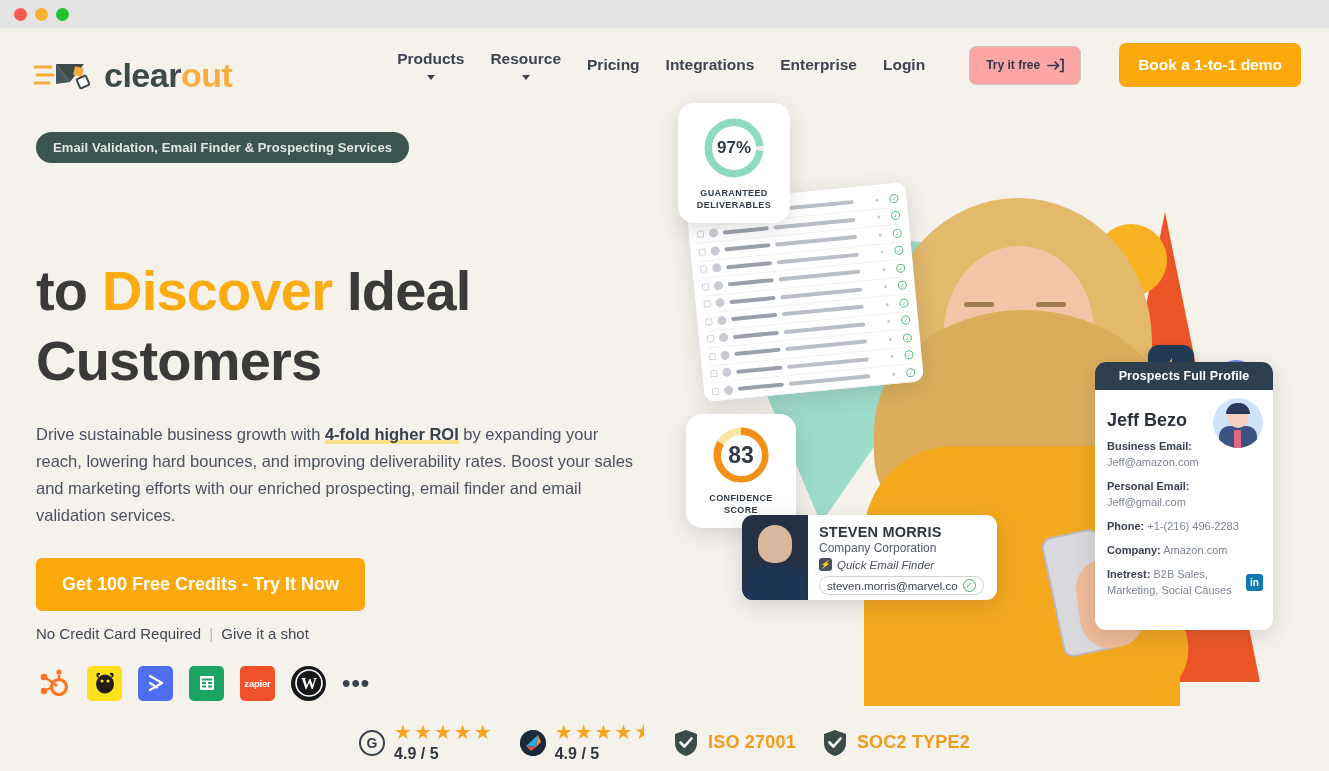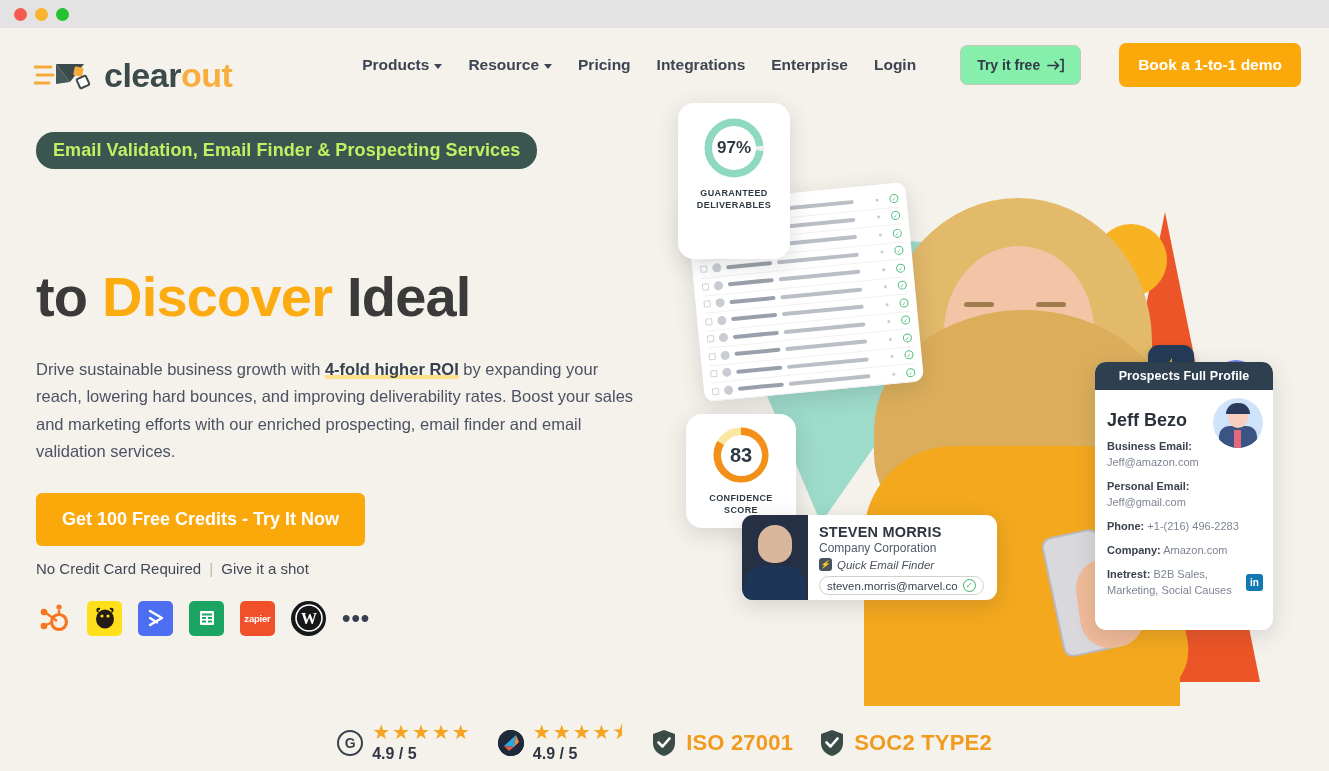--- a/index.html
+++ b/index.html
@@ -30,45 +30,45 @@
     height: 74px; display:flex; align-items:center; padding: 0 28px 0 34px;
   }
   .logo { display:flex; align-items:center; gap:8px;margin-top:20px; }
   .logo-text { font-size:34px; font-weight:700; letter-spacing:-0.5px; }
   .logo-clear { color:#3b4b4b; }
   .logo-out { color:#f9ad3c; }
 
   nav { display:flex; align-items:center; gap:26px; margin-left:auto; }
   .nav-link {
     font-size:15.5px; font-weight:600; color:#3d4452; text-decoration:none;
-    display:flex; align-items:center; gap:5px; white-space:nowrap; cursor:pointer;
+    display:flex; align-items:center; gap:5px; white-space:nowrap; cursor:pointer;flex-direction:column;
   }
   .caret {
     width:0;height:0;border-left:4.5px solid transparent;border-right:4.5px solid transparent;
     border-top:5px solid #3d4452; display:inline-block; margin-top:2px;
   }
   .btn-outline {
-    border:1px solid #c9c6bf; border-radius:7px; background:#86efac;
-    padding:11px 16px; font-size:14px; font-weight:700; color:#323a4a;
+    border:1px solid #c9c6bf; border-radius:7px; background:#fca5a5;
+    padding:11px 16px; font-size:12px; font-weight:700; color:#323a4a;
     display:flex; align-items:center; gap:7px; cursor:pointer; margin-left:18px;
     white-space:nowrap;
   }
   .btn-orange {
     background:#fba90a; border:none; border-radius:7px;
     padding:13px 19px; font-size:15.5px; font-weight:700; color:#fff;
     cursor:pointer; margin-left:12px; white-space:nowrap;
   }
 
   
   #hero { display:flex; position:relative; height:600px; }
   #hero-left { width:660px; padding: 30px 0 0 36px; position:relative; z-index:5; }
 
   .badge {
-    display:inline-block; background:#3b5650; color:#bef264;
-    font-size:18px; font-weight:700; border-radius:18px;
+    display:inline-block; background:#3b5650; color:#e5e5e5;
+    font-size:13px; font-weight:700; border-radius:18px;
     padding:8px 17px; letter-spacing:0.1px;
   }
   h1 {
     font-size:56px; line-height:1.26; font-weight:700; color:#3a3a3a;
     margin-top:22px; letter-spacing:-0.8px;
   }
   h1 .hl { color:#fcab11; }
   .lede {
     margin-top:24px; font-size:16.5px; line-height:1.65; color:#4b5263;
     max-width:600px;
@@ -153,21 +153,21 @@
   .w-phone { position:absolute; left:212px; top:372px; width:58px; height:122px;
     background:#d9d9dd; border-radius:10px; border:2px solid #b9b9bf; transform:rotate(-12deg); }
 
   
   .card {
     position:absolute; background:#fff; border-radius:14px;
     box-shadow:0 6px 22px rgba(60,60,60,.17);
   }
 
   
-  #card-97 { left:38px; top:1px; width:112px; height:156px; padding-top:14px; text-align:center; border-radius:16px;}
+  #card-97 { left:38px; top:1px; width:112px; height:120px; padding-top:14px; text-align:center; border-radius:16px;}
   .donut { margin:0 auto; position:relative; }
   .donut .hole {
     position:absolute; border-radius:50%; background:#fff;
     display:flex; align-items:center; justify-content:center;
     font-weight:700; color:#2f3a44;
   }
   .card-cap { font-size:9px; font-weight:700; color:#2f3a44; letter-spacing:0.4px; line-height:1.35; margin-top:8px; }
 
   
   #card-83 { left:46px; top:312px; width:110px; height:114px; padding-top:12px; text-align:center; border-radius:16px;}
@@ -238,21 +238,21 @@
   .trust-item { display:flex; align-items:center; gap:9px; }
   .rating-block { display:flex; flex-direction:column; gap:3px; }
   .stars { color:#f6a423; font-size:20px; letter-spacing:2px; line-height:1; }
   .rating-num { font-size:16px; font-weight:700; color:#2f3742; }
   .g2-icon {
     width:26px;height:26px;border-radius:50%;border:2.5px solid #37424d;
     color:#37424d;font-size:14px;font-weight:700;display:flex;align-items:center;justify-content:center;
   }
   .capterra-icon { width:26px;height:26px;border-radius:50%;background:#1c2a3c; position:relative; overflow:hidden;}
   .shield { width:26px; height:28px; }
-  .cert-text { font-size:22px; font-weight:700; color:#f09a1e; letter-spacing:0.2px;text-align:center; }
+  .cert-text { font-size:18px; font-weight:700; color:#f09a1e; letter-spacing:0.2px;text-align:center; }
 </style>
 </head>
 <body>
 
 <div id="window">
 
   <div id="titlebar">
     <span class="dot red"></span>
     <span class="dot yellow"></span>
     <span class="dot green"></span>
@@ -310,20 +310,21 @@
     </header>
 
     <section id="hero">
 
       <div id="hero-left">
         <div class="badge">Email Validation, Email Finder &amp; Prospecting Services</div>
 
         <h1>
           <br>
           <span>to </span><span class="hl">Discover</span><span> Ideal</span><br>
+          <span>Customers</span>
         </h1>
 
         <p class="lede"><span>Drive sustainable business growth with </span><span class="roi">4-fold higher ROI</span><span> by expanding your reach, lowering hard bounces, and improving deliverability rates. Boost your sales and marketing efforts with our enriched prospecting, email finder and email validation services.</span></p>
 
         <button class="cta">Get 100 Free Credits - Try It Now</button>
 
         <div class="cta-sub">
           <span>No Credit Card Required</span>
           <span class="sep">|</span>
           <span>Give it a shot</span>
@@ -512,21 +513,21 @@
             <span>DELIVERABLES</span>
           </div>
         </div>
 
         <div class="card" id="card-83">
           <div class="donut" style="width:58px;height:58px;">
             <svg width="58" height="58" viewBox="0 0 58 58">
               <circle cx="29" cy="29" r="23" fill="none" stroke="#fbe6a2" stroke-width="9"></circle>
               <circle cx="29" cy="29" r="23" fill="none" stroke="#f39019" stroke-width="9" stroke-dasharray="120 145" transform="rotate(-90 29 29)"></circle>
             </svg>
-            <div class="hole" style="left:8.5px;top:8.5px;width:41px;height:41px;font-size:20px;">83</div>
+            <div class="hole" style="left:8.5px;top:8.5px;width:41px;height:41px;font-size:23px;">83</div>
           </div>
           <div class="card-cap">
             <span>CONFIDENCE</span><br>
             <span>SCORE</span>
           </div>
         </div>
 
         <div class="card" id="card-steven">
           <div class="sv-photo">
             <div class="sv-head"></div>

